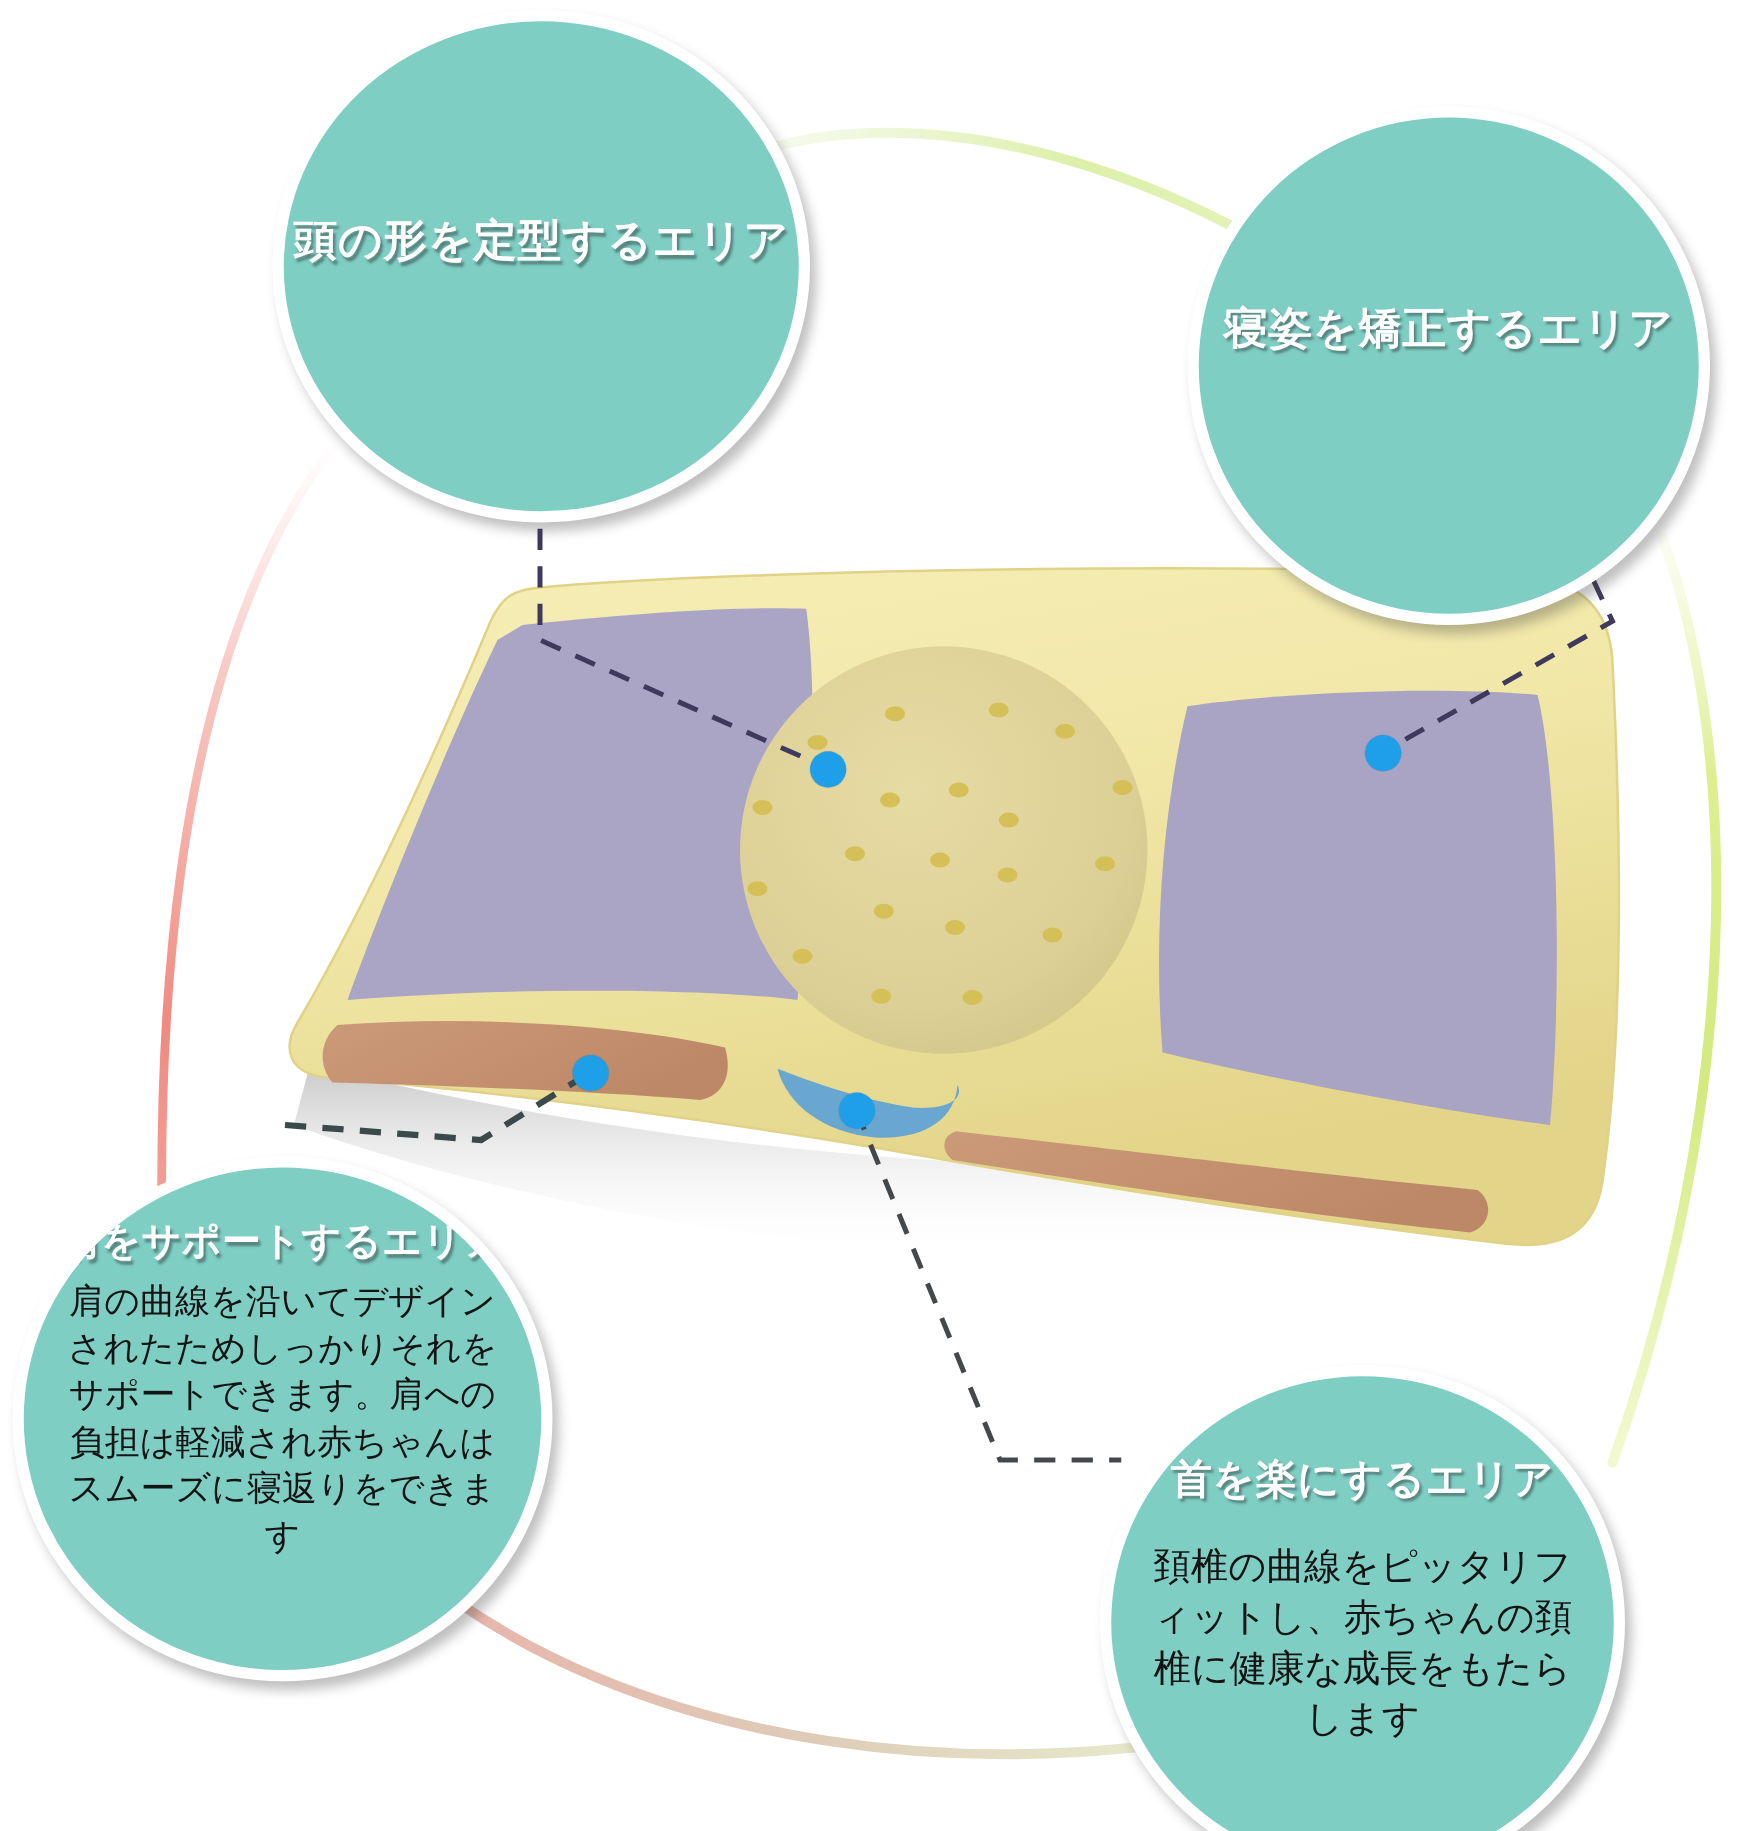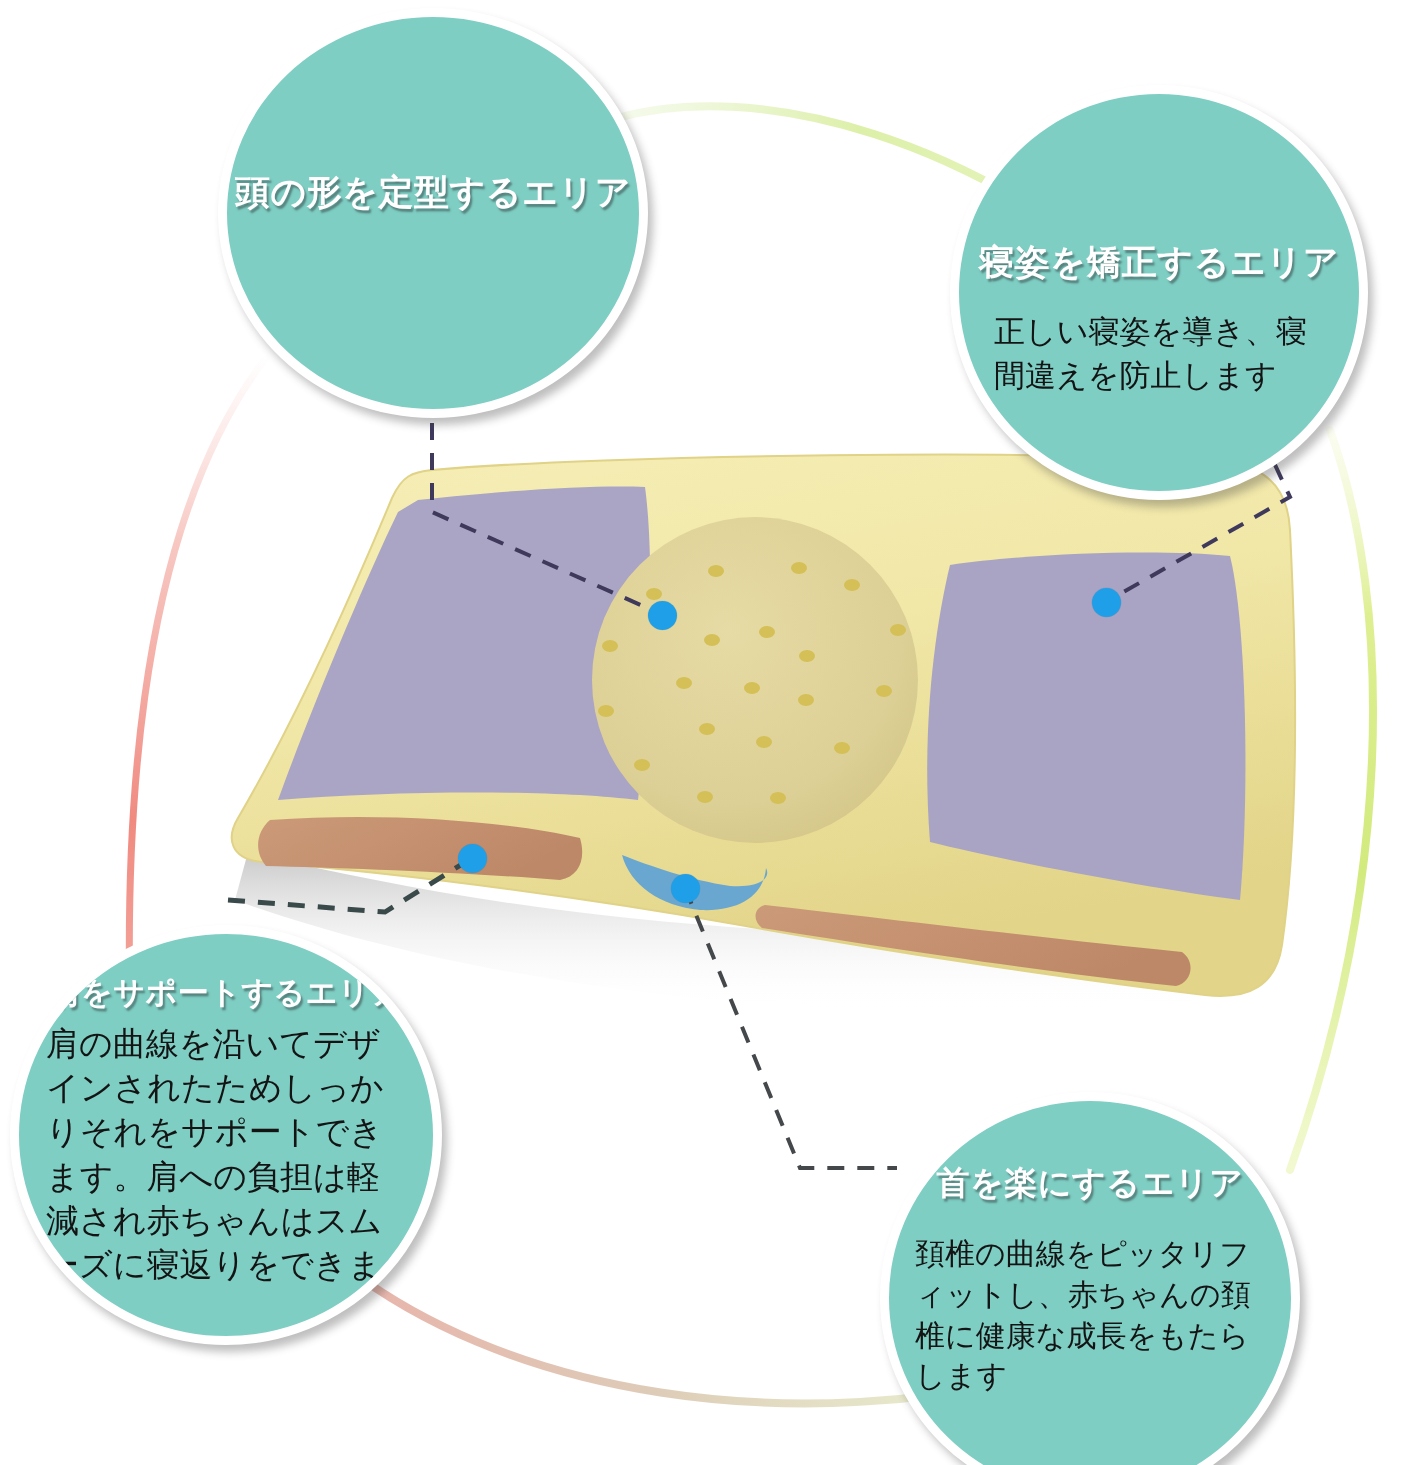--- a/index.html
+++ b/index.html
@@ -19,21 +19,21 @@
 
   
   .bubble{
     position:absolute;
     border-radius:50%;
     background:#7ecec4;
     border:9px solid #ffffff;
     box-shadow:5px 7px 9px rgba(60,60,60,.33);
     display:flex; flex-direction:column;
     align-items:center;
-    text-align:left;
+    text-align:center;
     overflow:hidden;
   }
   .bubble .b-title{
     color:#ffffff;
     font-family:"Liberation Serif", serif;
     font-weight:bold;
     letter-spacing:.5px;
     text-shadow:2px 3px 2px rgba(55,70,70,.55);
     white-space:nowrap;
   }
@@ -49,21 +49,21 @@
   #bubble-head .b-body { font-size:31px; line-height:1.42; margin-top:24px; width:330px;}
 
   
   #bubble-posture{ left:950px; top:85px; width:418px; height:415px; }
   #bubble-posture .b-title{ font-size:35px; margin-top:145px; }
   #bubble-posture .b-body { font-size:31px; line-height:1.42; margin-top:24px; width:330px;}
 
   
   #bubble-shoulder{ left:10px; top:925px; width:432px; height:420px; }
   #bubble-shoulder .b-title{ font-size:31px; margin-top:38px; }
-  #bubble-shoulder .b-body { font-size:33px; line-height:1.34; margin-top:8px; width:360px;}
+  #bubble-shoulder .b-body { font-size:28px; line-height:1.34; margin-top:8px; width:360px;}
 
   
   #bubble-neck{ left:880px; top:1092px; width:420px; height:412px; }
   #bubble-neck .b-title{ font-size:33px; margin-top:60px; }
   #bubble-neck .b-body { font-size:30px; line-height:1.36; margin-top:28px; width:350px;}
 
   
   .connectors{ position:absolute; inset:0; pointer-events:none; }
   .hotdot{
     position:absolute; border-radius:50%;
@@ -218,21 +218,20 @@
   <div class="hotdot" style="left:1092px; top:588px; width:29px; height:29px;"></div>
   <div class="hotdot" style="left:458px; top:844px; width:29px; height:29px;"></div>
   <div class="hotdot" style="left:671px; top:874px; width:29px; height:29px;"></div>
 
   <div class="bubble" id="bubble-head">
     <div class="b-title">頭の形を定型するエリア</div>
   </div>
 
   <div class="bubble" id="bubble-posture">
     <div class="b-title">寝姿を矯正するエリア</div>
-    <div class="b-body">正しい寝姿を導き、寝間違えを防止します</div>
   </div>
 
   <div class="bubble" id="bubble-shoulder">
     <div class="b-title">肩をサポートするエリア</div>
     <div class="b-body">肩の曲線を沿いてデザインされたためしっかりそれをサポートできます。肩への負担は軽減され赤ちゃんはスムーズに寝返りをできます</div>
   </div>
 
   <div class="bubble" id="bubble-neck">
     <div class="b-title">首を楽にするエリア</div>
     <div class="b-body">頚椎の曲線をピッタリフィットし、赤ちゃんの頚椎に健康な成長をもたらします</div>

